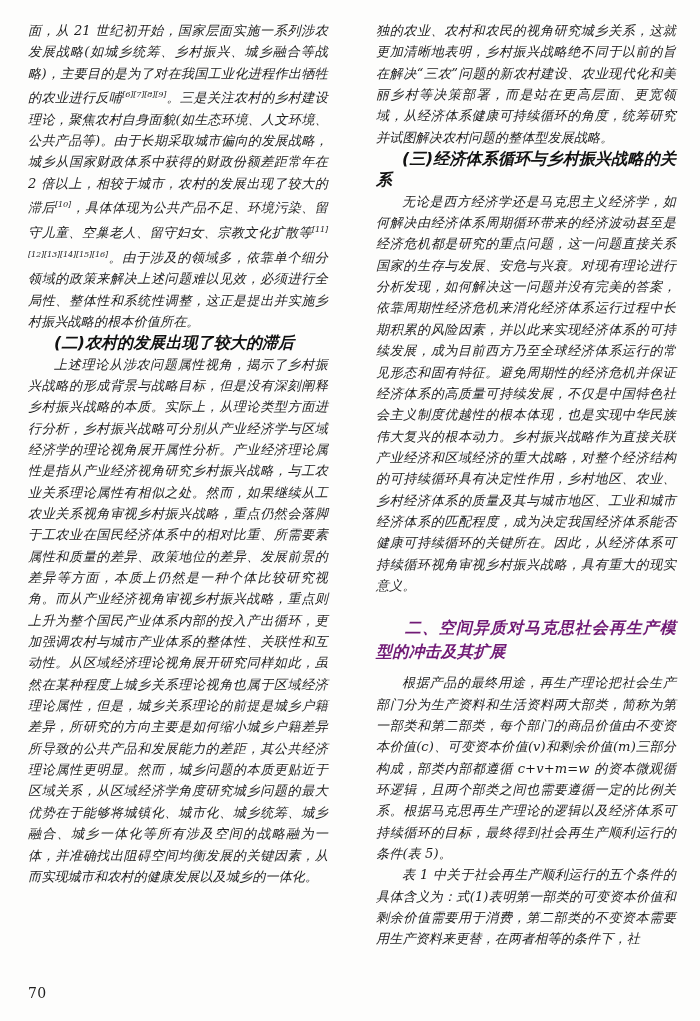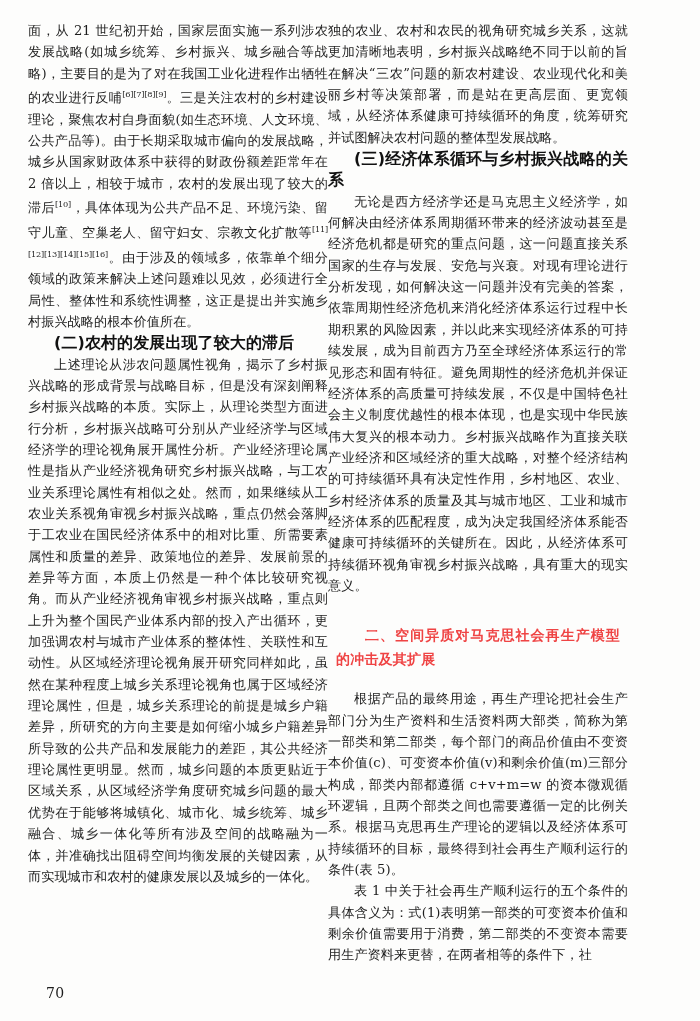--- a/index.html
+++ b/index.html
@@ -23,21 +23,22 @@
     background: #fdfdfc;
   }
   .columns {
     position: absolute;
     left: 28px;
     top: 20px;
     width: 648px;
     height: 945px;
     display: flex;
     flex-direction: row;
-    justify-content: flex-start;
+    justify-content: space-between;
+    font-style: italic;
   }
   .col {
     width: 300px;
     display: block;
   }
   p {
     margin: 0;
     padding: 0;
     font-size: 13.1px;
     line-height: 21.35px;
@@ -59,29 +60,29 @@
     font-size: 16px;
     line-height: 21.35px;
     font-weight: bold;
     text-indent: 26px;
     text-align: justify;
     letter-spacing: 0.1px;
     color: #111;
     font-family: "DejaVu Sans", "Liberation Sans", sans-serif;
   }
   h2.heading-main {
-    margin: 8px;
+    margin: 0;
     padding: 0;
-    font-size: 14px;
+    font-size: 16px;
     line-height: 23.5px;
     font-weight: bold;
     text-indent: 29px;
     text-align: justify;
     letter-spacing: 0.2px;
-    color: #ef4444;
+    color: #701a75;
     font-family: "DejaVu Sans", "Liberation Sans", sans-serif;
   }
   .spacer-sm { height: 9px; }
   .spacer-md { height: 20px; }
   .cite {
     font-size: 8.2px;
     vertical-align: super;
     letter-spacing: -0.2px;
   }
   .inline-latin {
@@ -89,21 +90,20 @@
   }
   .page-number {
     position: absolute;
     left: 28px;
     bottom: 20px;
     font-size: 14px;
     line-height: 16px;
     color: #1d1d1d;
     font-family: "DejaVu Serif", "Liberation Serif", serif;
     letter-spacing: 0.4px;
-    margin-left: 18px;
   }
 </style>
 </head>
 <body>
 
 <div class="page">
 
   <div class="columns">
 
     <div class="col">

